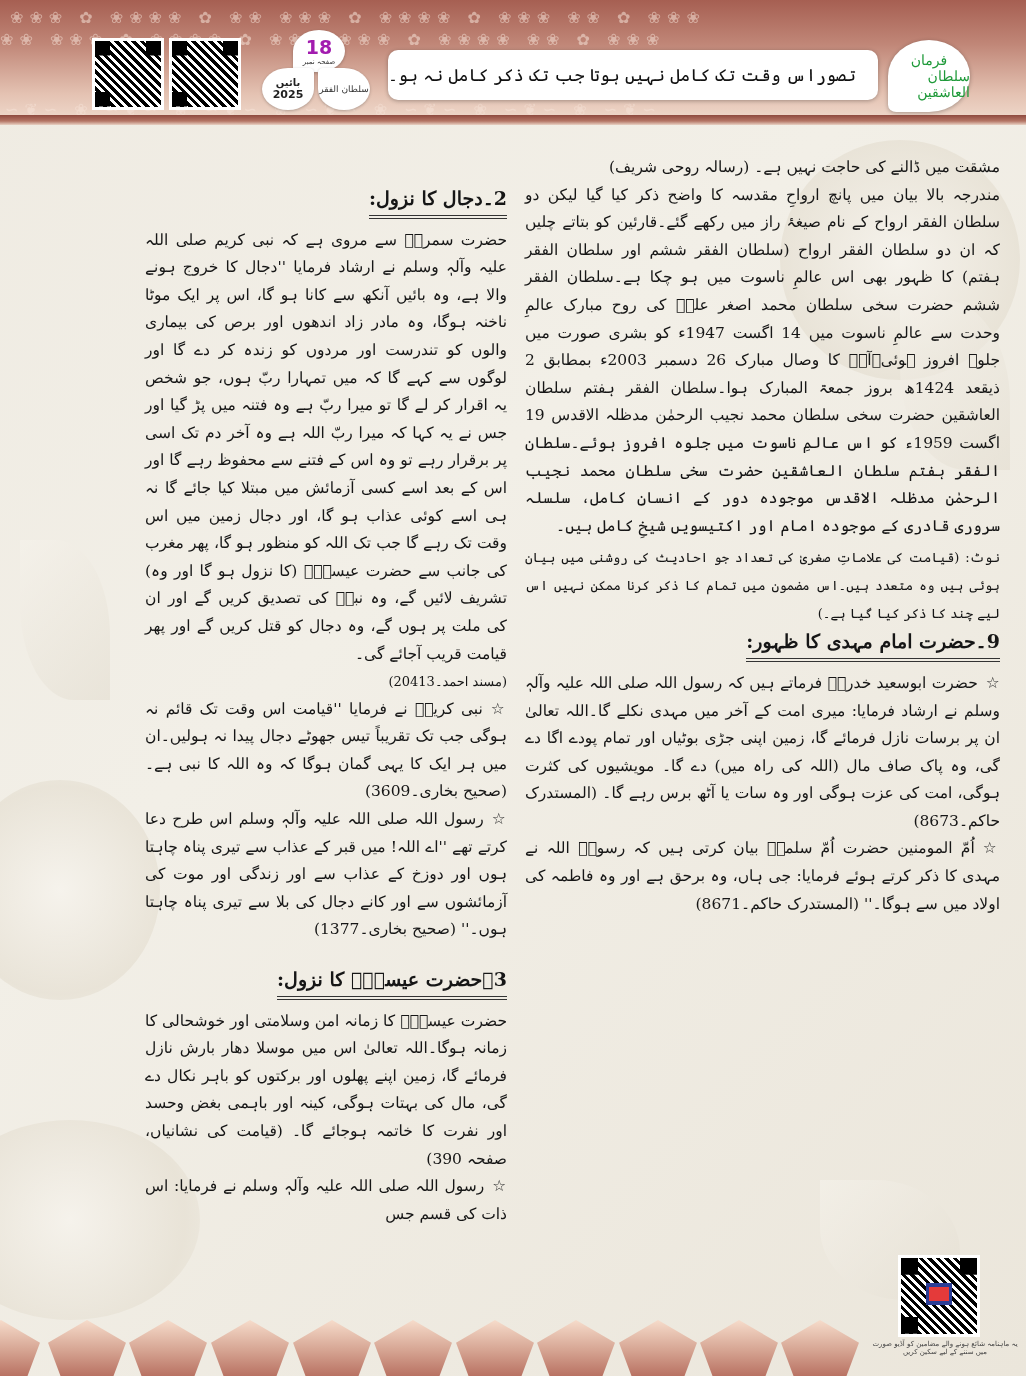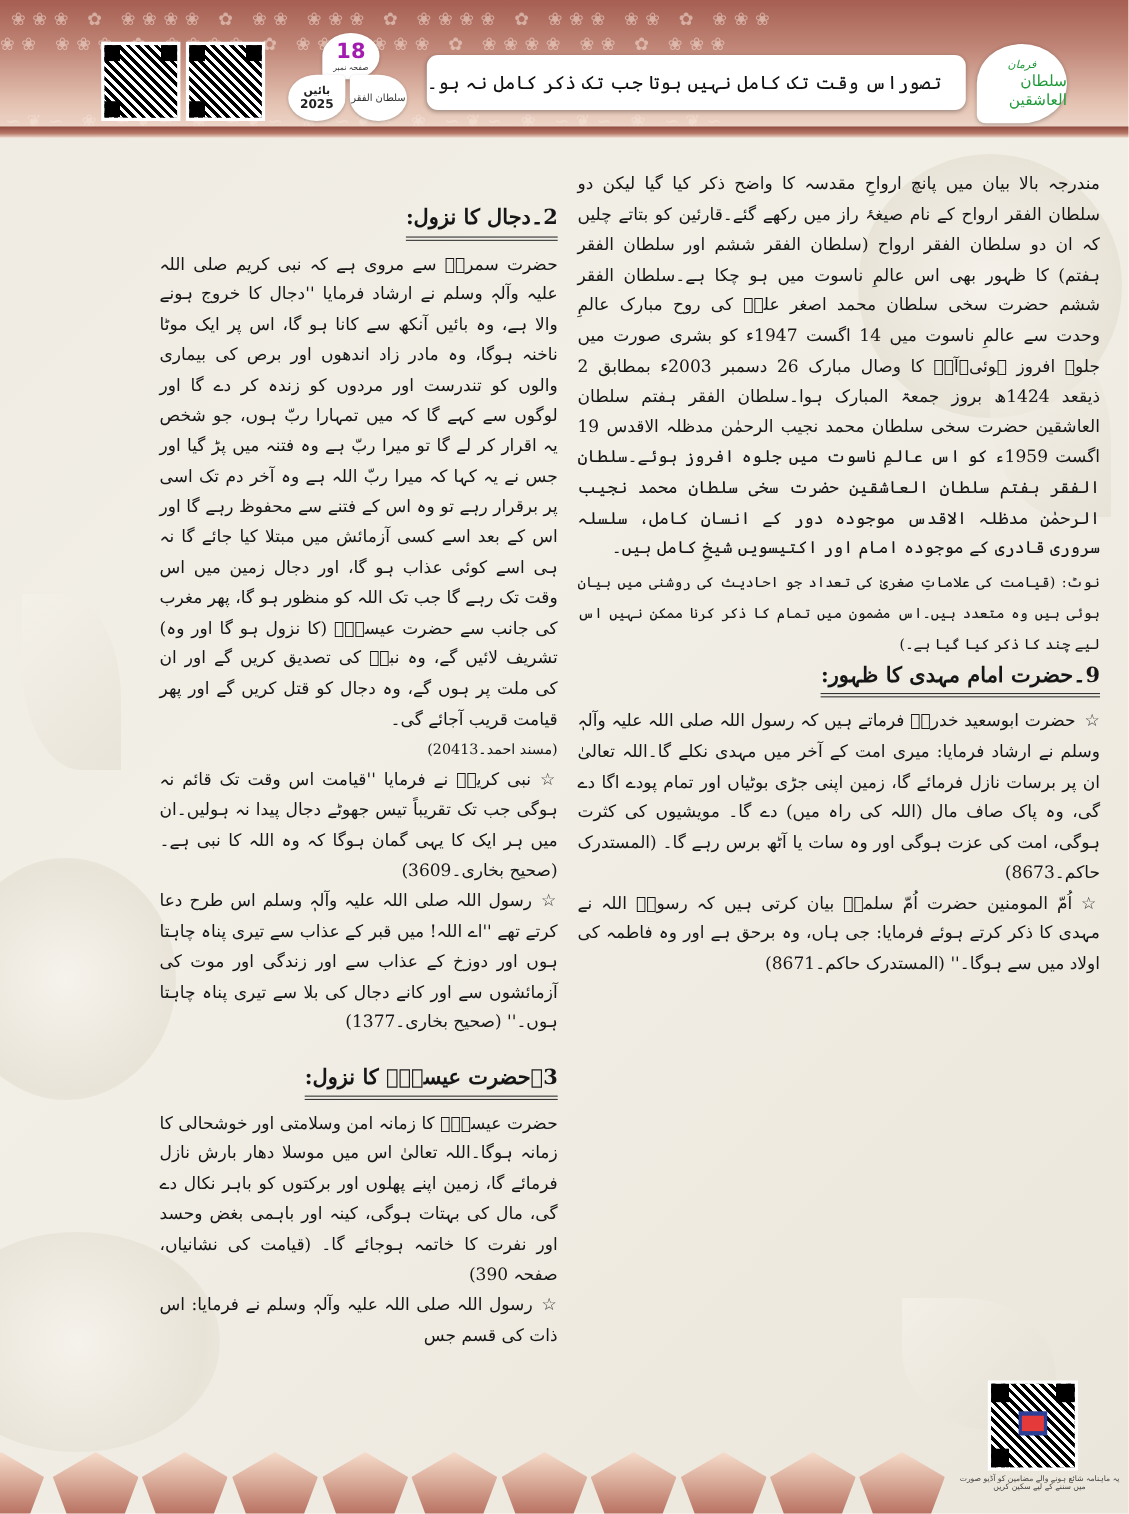--- a/index.html
+++ b/index.html
@@ -24,21 +24,21 @@
      repeating-linear-gradient(45deg,#000 0 3px,#fff 3px 6px),
      repeating-linear-gradient(-45deg,#000 0 2px,transparent 2px 7px);}
   .bubble{position:absolute;background:#fff;border-radius:50% 50% 50% 0;box-shadow:0 1px 3px rgba(0,0,0,.25);
     display:flex;align-items:center;justify-content:center;flex-direction:column;text-align:center;}
   .quote-box{position:absolute;left:388px;top:50px;width:490px;height:50px;background:#fff;border-radius:10px;
     box-shadow:0 1px 4px rgba(0,0,0,.3);display:flex;align-items:center;justify-content:flex-end;padding-right:20px;box-sizing:border-box;
     font-family:"DejaVu Serif",serif;font-size:17px;color:#111;direction:rtl;}
   .brand-bubble{position:absolute;left:888px;top:40px;width:82px;height:72px;background:#fff;border-radius:50% 50% 50% 10%;
     box-shadow:0 1px 4px rgba(0,0,0,.3);display:flex;flex-direction:column;align-items:center;justify-content:center;
     color:#1f9a3a;font-family:"DejaVu Serif",serif;direction:rtl;}
-  .brand-bubble .small{font-size:10px;font-style:italic;}
+  .brand-bubble .small{font-size:14px;}
   .brand-bubble .big{font-size:14px;font-weight:normal;}
 
   
   .col{position:absolute;direction:rtl;font-family:"DejaVu Serif",serif;font-size:15.5px;line-height:27.6px;color:#161616;text-align:justify;}
   .col p{margin:0;}
   .col-right{left:525px;top:154px;width:475px;}
   .col-left{left:145px;top:185px;width:362px;}
   .heading{font-size:19px;font-weight:bold;display:inline-block;border-bottom:4px double #333;padding-bottom:2px;margin-bottom:8px;}
   .cite{font-size:13px;}
   .star{color:#333;margin-left:8px;}
@@ -91,20 +91,21 @@
   <div class="quote-box">
     <span>تصوراس وقت تک کامل نہیں ہوتا جب تک ذکر کامل نہ ہو۔</span>
   </div>
   <div class="brand-bubble">
     <span class="small">فرمان</span>
     <span class="big">سلطان العاشقین</span>
   </div>
 </div>
 
 <div class="col col-right">
+  <p>مشقت میں ڈالنے کی حاجت نہیں ہے۔ (رسالہ روحی شریف)</p>
   <p>مندرجہ بالا بیان میں پانچ ارواحِ مقدسہ کا واضح ذکر کیا گیا لیکن دو سلطان الفقر ارواح کے نام صیغۂ راز میں رکھے گئے۔قارئین کو بتاتے چلیں کہ ان دو سلطان الفقر ارواح (سلطان الفقر ششم اور سلطان الفقر ہفتم) کا ظہور بھی اس عالمِ ناسوت میں ہو چکا ہے۔سلطان الفقر ششم حضرت سخی سلطان محمد اصغر علیؒ کی روح مبارک عالمِ وحدت سے عالمِ ناسوت میں 14 اگست 1947ء کو بشری صورت میں جلوہ افروز ہوئی۔آپؒ کا وصال مبارک 26 دسمبر 2003ء بمطابق 2 ذیقعد 1424ھ بروز جمعۃ المبارک ہوا۔سلطان الفقر ہفتم سلطان العاشقین حضرت سخی سلطان محمد نجیب الرحمٰن مدظلہ الاقدس 19 اگست 1959ء کو اس عالمِ ناسوت میں جلوہ افروز ہوئے۔سلطان الفقر ہفتم سلطان العاشقین حضرت سخی سلطان محمد نجیب الرحمٰن مدظلہ الاقدس موجودہ دور کے انسانِ کامل، سلسلہ سروری قادری کے موجودہ امام اور اکتیسویں شیخِ کامل ہیں۔</p>
   <p class="cite" style="line-height:28px;margin-top:4px;">نوٹ: (قیامت کی علاماتِ صغریٰ کی تعداد جو احادیث کی روشنی میں بیان ہوئی ہیں وہ متعدد ہیں۔اس مضمون میں تمام کا ذکر کرنا ممکن نہیں اس لیے چند کا ذکر کیا گیا ہے۔)</p>
 
 
   <div class="heading">9۔حضرت امام مہدی کا ظہور:</div>
   <p><span class="star">☆</span><span>حضرت ابوسعید خدریؓ فرماتے ہیں کہ رسول اللہ صلی اللہ علیہ وآلہٖ وسلم نے ارشاد فرمایا: میری امت کے آخر میں مہدی نکلے گا۔اللہ تعالیٰ ان پر برسات نازل فرمائے گا، زمین اپنی جڑی بوٹیاں اور تمام پودے اگا دے گی، وہ پاک صاف مال (اللہ کی راہ میں) دے گا۔ مویشیوں کی کثرت ہوگی، امت کی عزت ہوگی اور وہ سات یا آٹھ برس رہے گا۔ (المستدرک حاکم۔8673)</span></p>
   <p><span class="star">☆</span><span>اُمّ المومنین حضرت اُمّ سلمہؓ بیان کرتی ہیں کہ رسولؐ اللہ نے مہدی کا ذکر کرتے ہوئے فرمایا: جی ہاں، وہ برحق ہے اور وہ فاطمہ کی اولاد میں سے ہوگا۔'' (المستدرک حاکم۔8671)</span></p>
 </div>
 
 <div class="col col-left">

